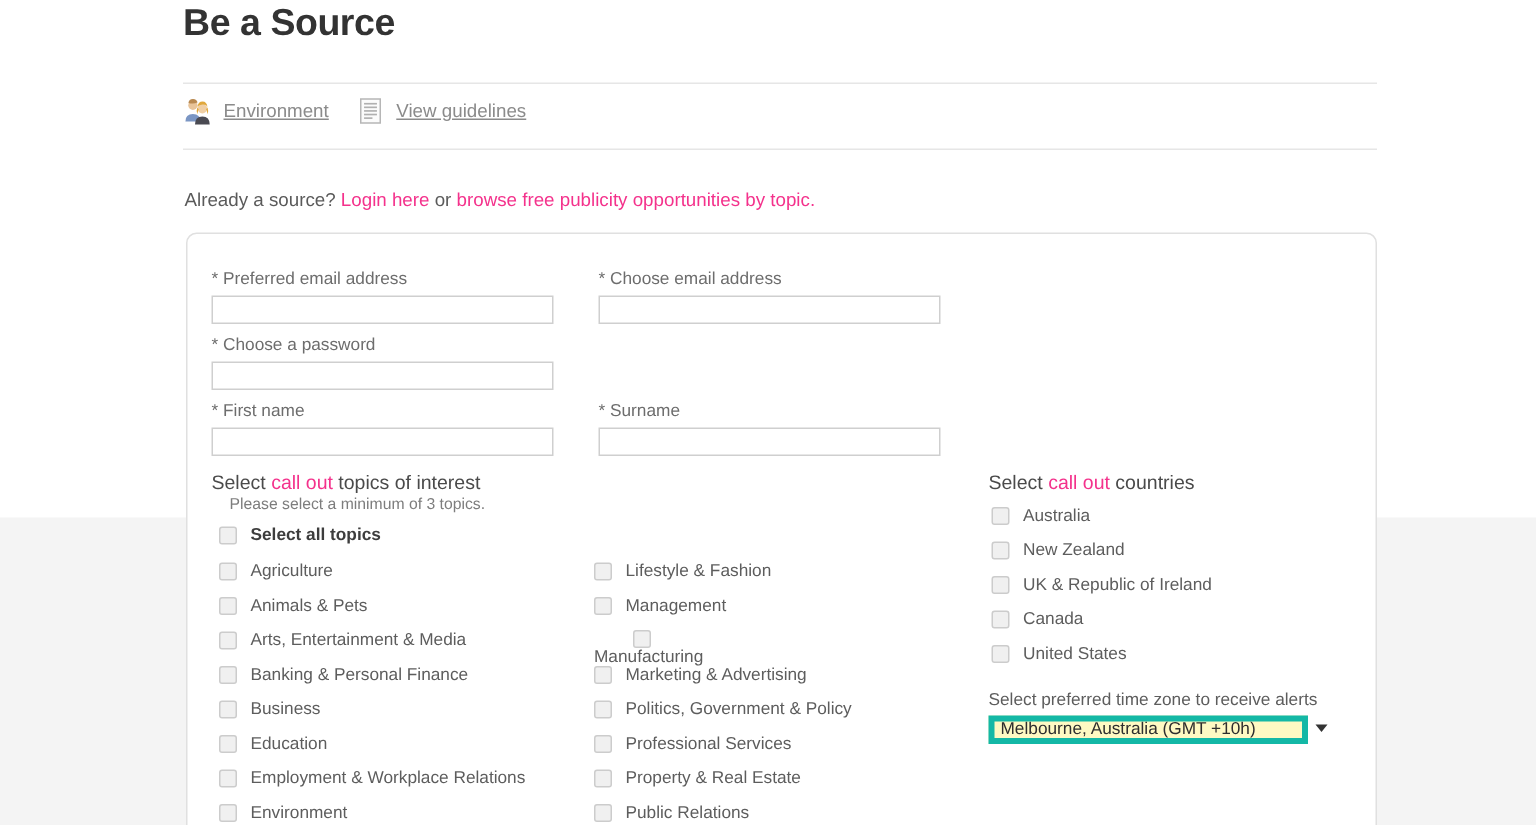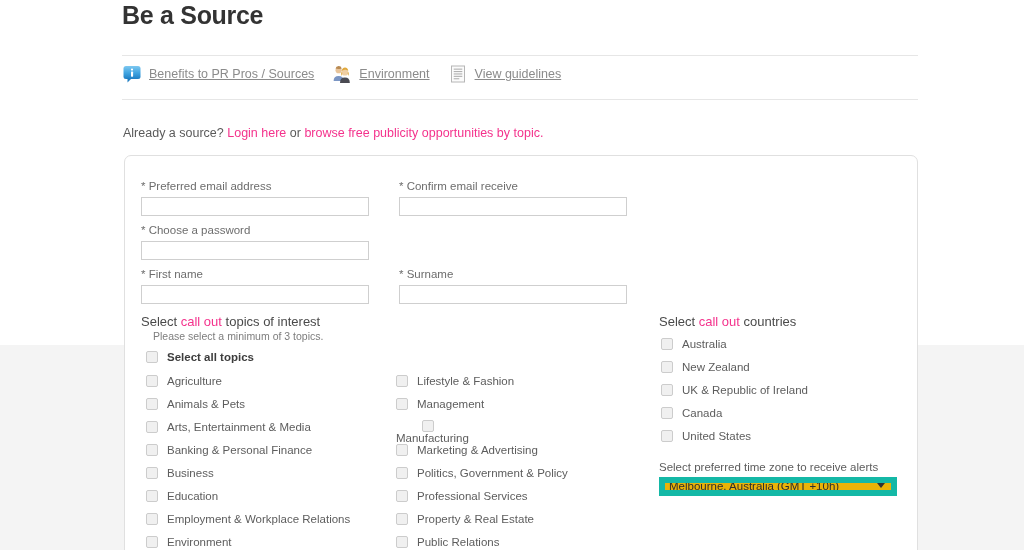--- a/index.html
+++ b/index.html
@@ -183,25 +183,25 @@
 
   
   .tz-select-wrap {
     position: absolute;
     left: 659px;
     top: 477px;
     width: 231px;
     height: 19px;
   }
   .tz-select {
-    width: 238px;
+    width: 213px;
     height: 19px;
     box-sizing: border-box;
-    border: 6px solid #14b8a6;
-    background: #eab308;
+    border: 4px solid #14b8a6;
+    background: #fef9c3;
     font-family: "Liberation Sans", sans-serif;
     font-size: 11.5px;
     color: #2e2e2e;
     padding: 0 18px 0 4px;
     line-height: 17px;
     display: flex;
     align-items: center;
     white-space: nowrap;
     overflow: hidden;
     cursor: pointer;
@@ -224,38 +224,20 @@
 <div class="page-bg-lower"></div>
 
 <div class="content">
 
   <h1 class="page-title">Be a Source</h1>
 
   <div class="rule rule-top"></div>
 
   <div class="navbar">
 
-    <div class="nav-item">
-      <span class="nav-icon">
-        <svg width="20" height="20" viewBox="0 0 20 20">
-          <defs>
-            <linearGradient id="bubbleGrad" x1="0" y1="0" x2="0" y2="1">
-              <stop offset="0%" stop-color="#7ec8f0"></stop>
-              <stop offset="55%" stop-color="#3ea3e0"></stop>
-              <stop offset="100%" stop-color="#1f7fc4"></stop>
-            </linearGradient>
-          </defs>
-          <rect x="1.5" y="2" width="17" height="13" rx="2.5" fill="url(#bubbleGrad)"></rect>
-          <path d="M5.5 14.5 L5.5 18.5 L9.5 14.5 Z" fill="#1f7fc4"></path>
-          <circle cx="10" cy="5.6" r="1.1" fill="#ffffff"></circle>
-          <rect x="9" y="7.6" width="2.1" height="5.1" rx="0.6" fill="#ffffff"></rect>
-        </svg>
-      </span>
-      <span class="nav-label">Benefits to PR Pros / Sources</span>
-    </div>
 
     <div class="nav-item">
       <span class="nav-icon">
         <svg width="20" height="20" viewBox="0 0 20 20">
           <circle cx="6.6" cy="6.2" r="3.1" fill="#e8c49a"></circle>
           <path d="M3.6 4.6 a3.1 3.1 0 0 1 6.1 -0.2 q-3 1.1 -6.1 0.2 Z" fill="#b98a52"></path>
           <path d="M1.6 17 q0 -5 5 -5 q5 0 5 5 Z" fill="#7b96c4"></path>
           <circle cx="12.9" cy="8.4" r="3.2" fill="#f0cfa4"></circle>
           <path d="M9.6 7.2 q0.6 -3.6 3.4 -3.6 q2.9 0 3.3 3.7 q-0.7 -1.8 -3.3 -1.6 q-2.5 0.2 -3.4 1.5 Z" fill="#e0a83c"></path>
           <path d="M9.6 7.5 q-1 2.6 0 4.6 l0.7 -3.2 Z" fill="#e0a83c"></path>
@@ -287,21 +269,21 @@
   <div class="login-line"><span>Already a source? </span><a class="pink-link">Login here</a><span> or </span><a class="pink-link">browse free publicity opportunities by topic</a><span class="pink-text">.</span></div>
 
   <div class="panel"></div>
 
   <div class="field col-left" style="top:180px;">
     <span class="field-label">* Preferred email address</span>
     <input class="text-input" type="text" value="" style="">
   </div>
 
   <div class="field col-right" style="top:180px;">
-    <span class="field-label">* Confirm email receive</span>
+    <span class="field-label">* Choose email address</span>
     <input class="text-input" type="text" value="" style="">
   </div>
 
   <div class="field col-left" style="top:224px;">
     <span class="field-label">* Choose a password</span>
     <input class="text-input" type="password" value="" style="">
   </div>
 
   <div class="field col-left" style="top:268px;">
     <span class="field-label">* First name</span>

